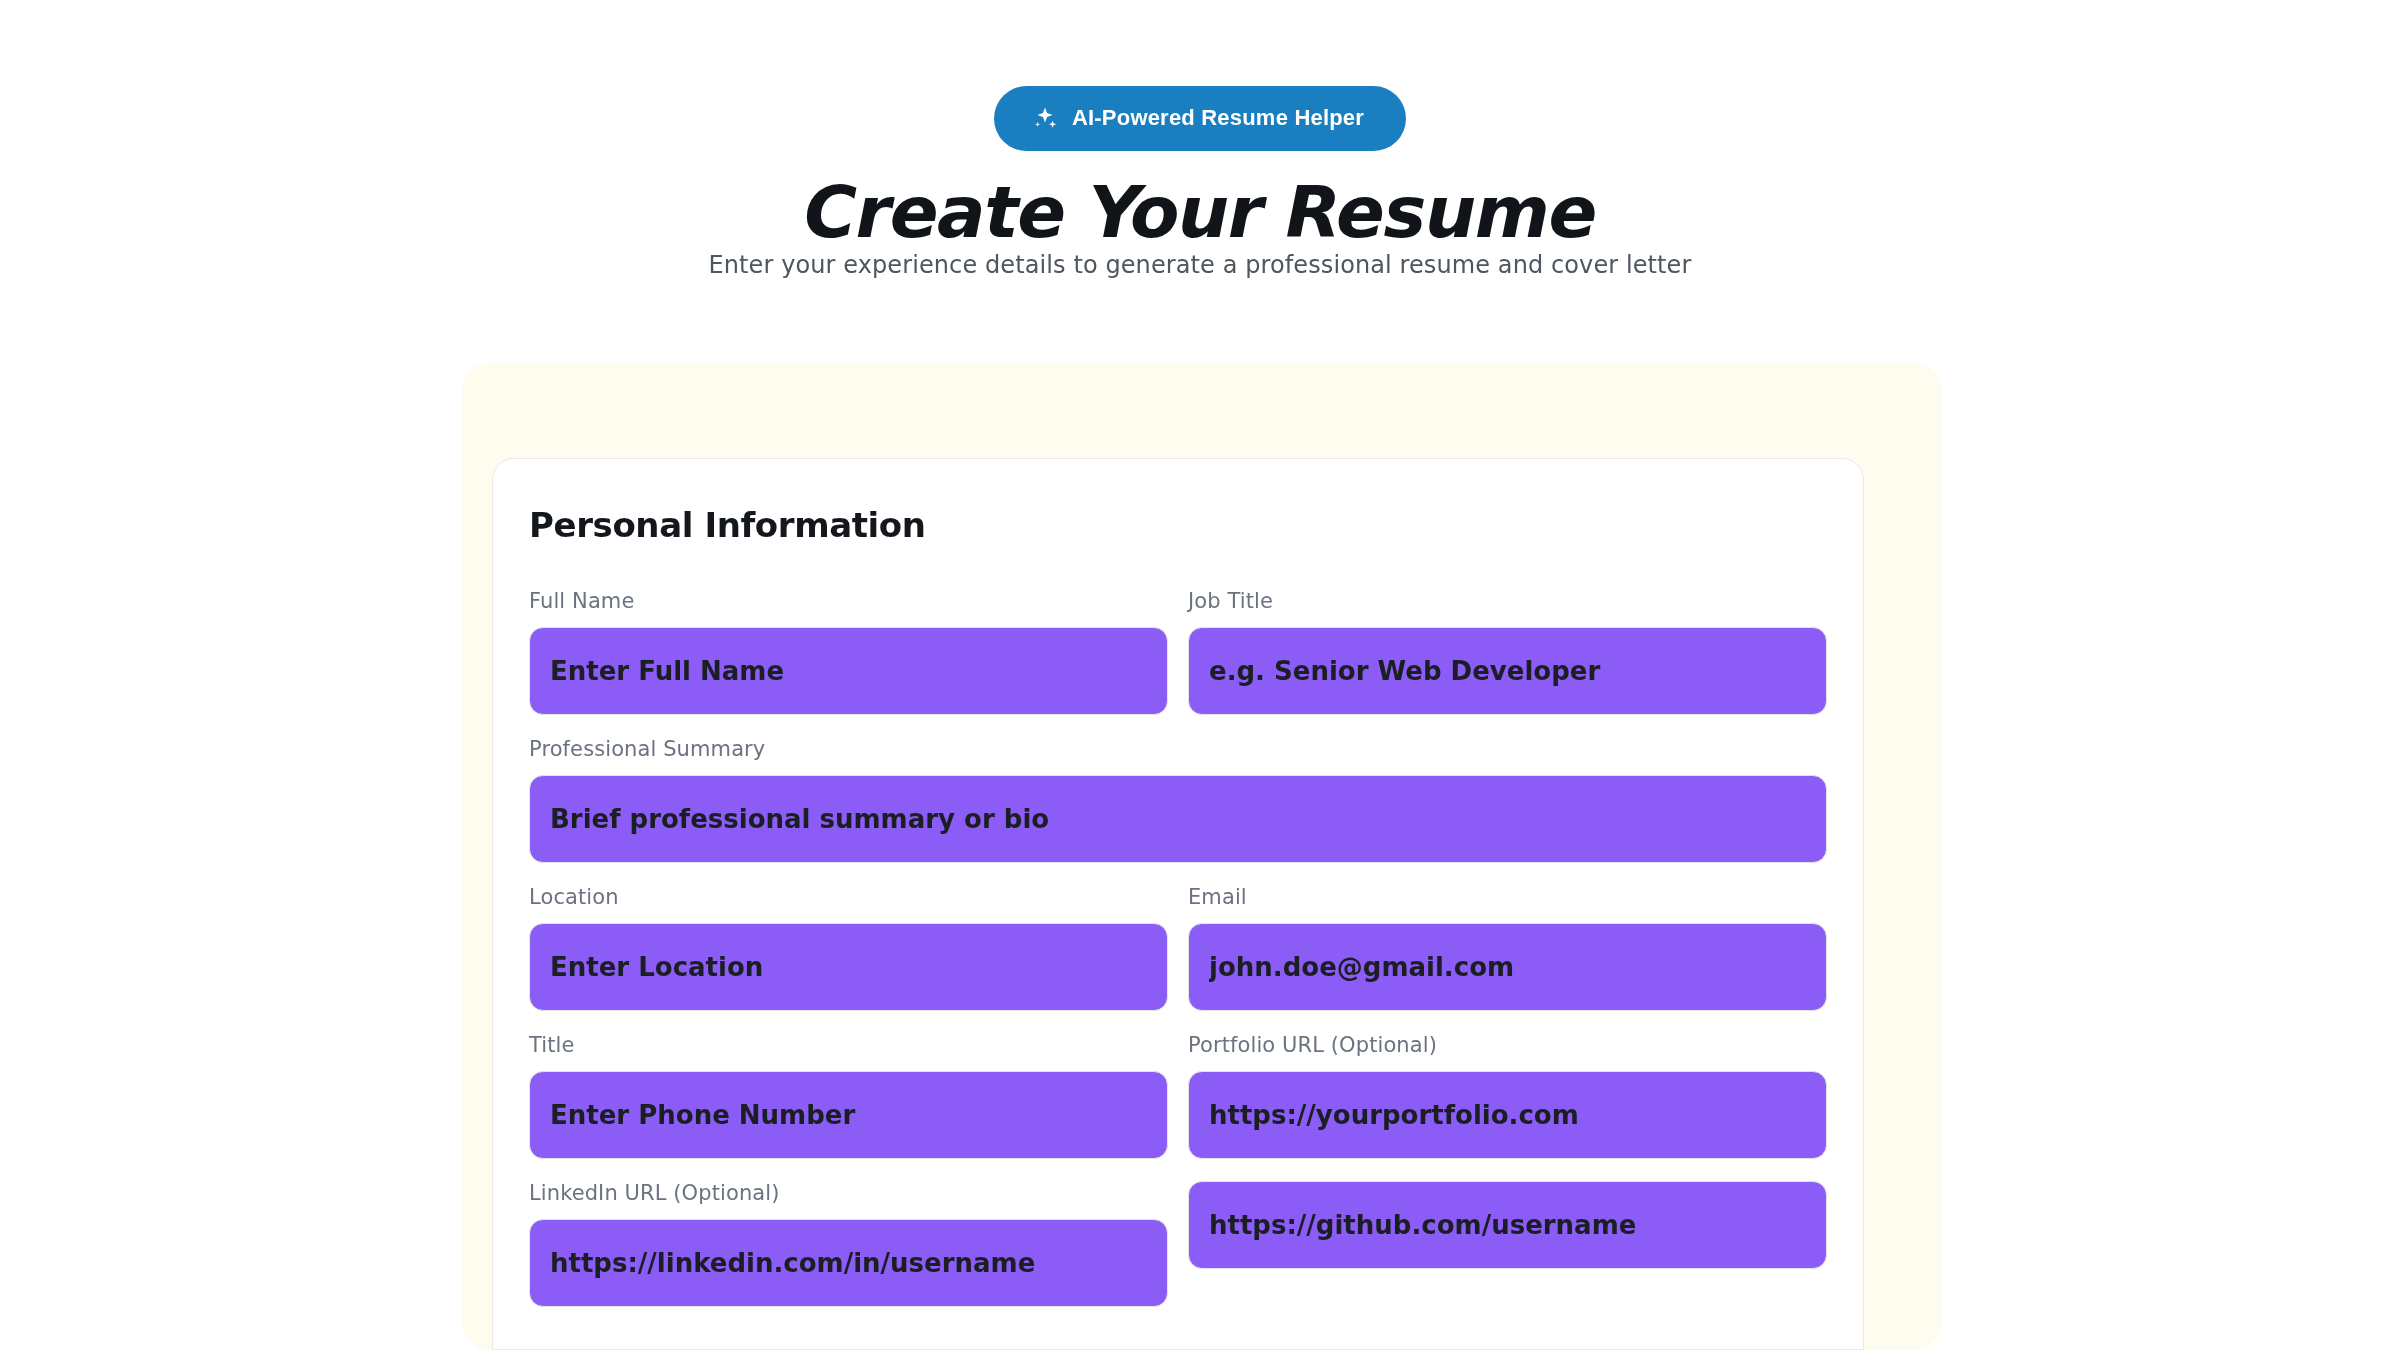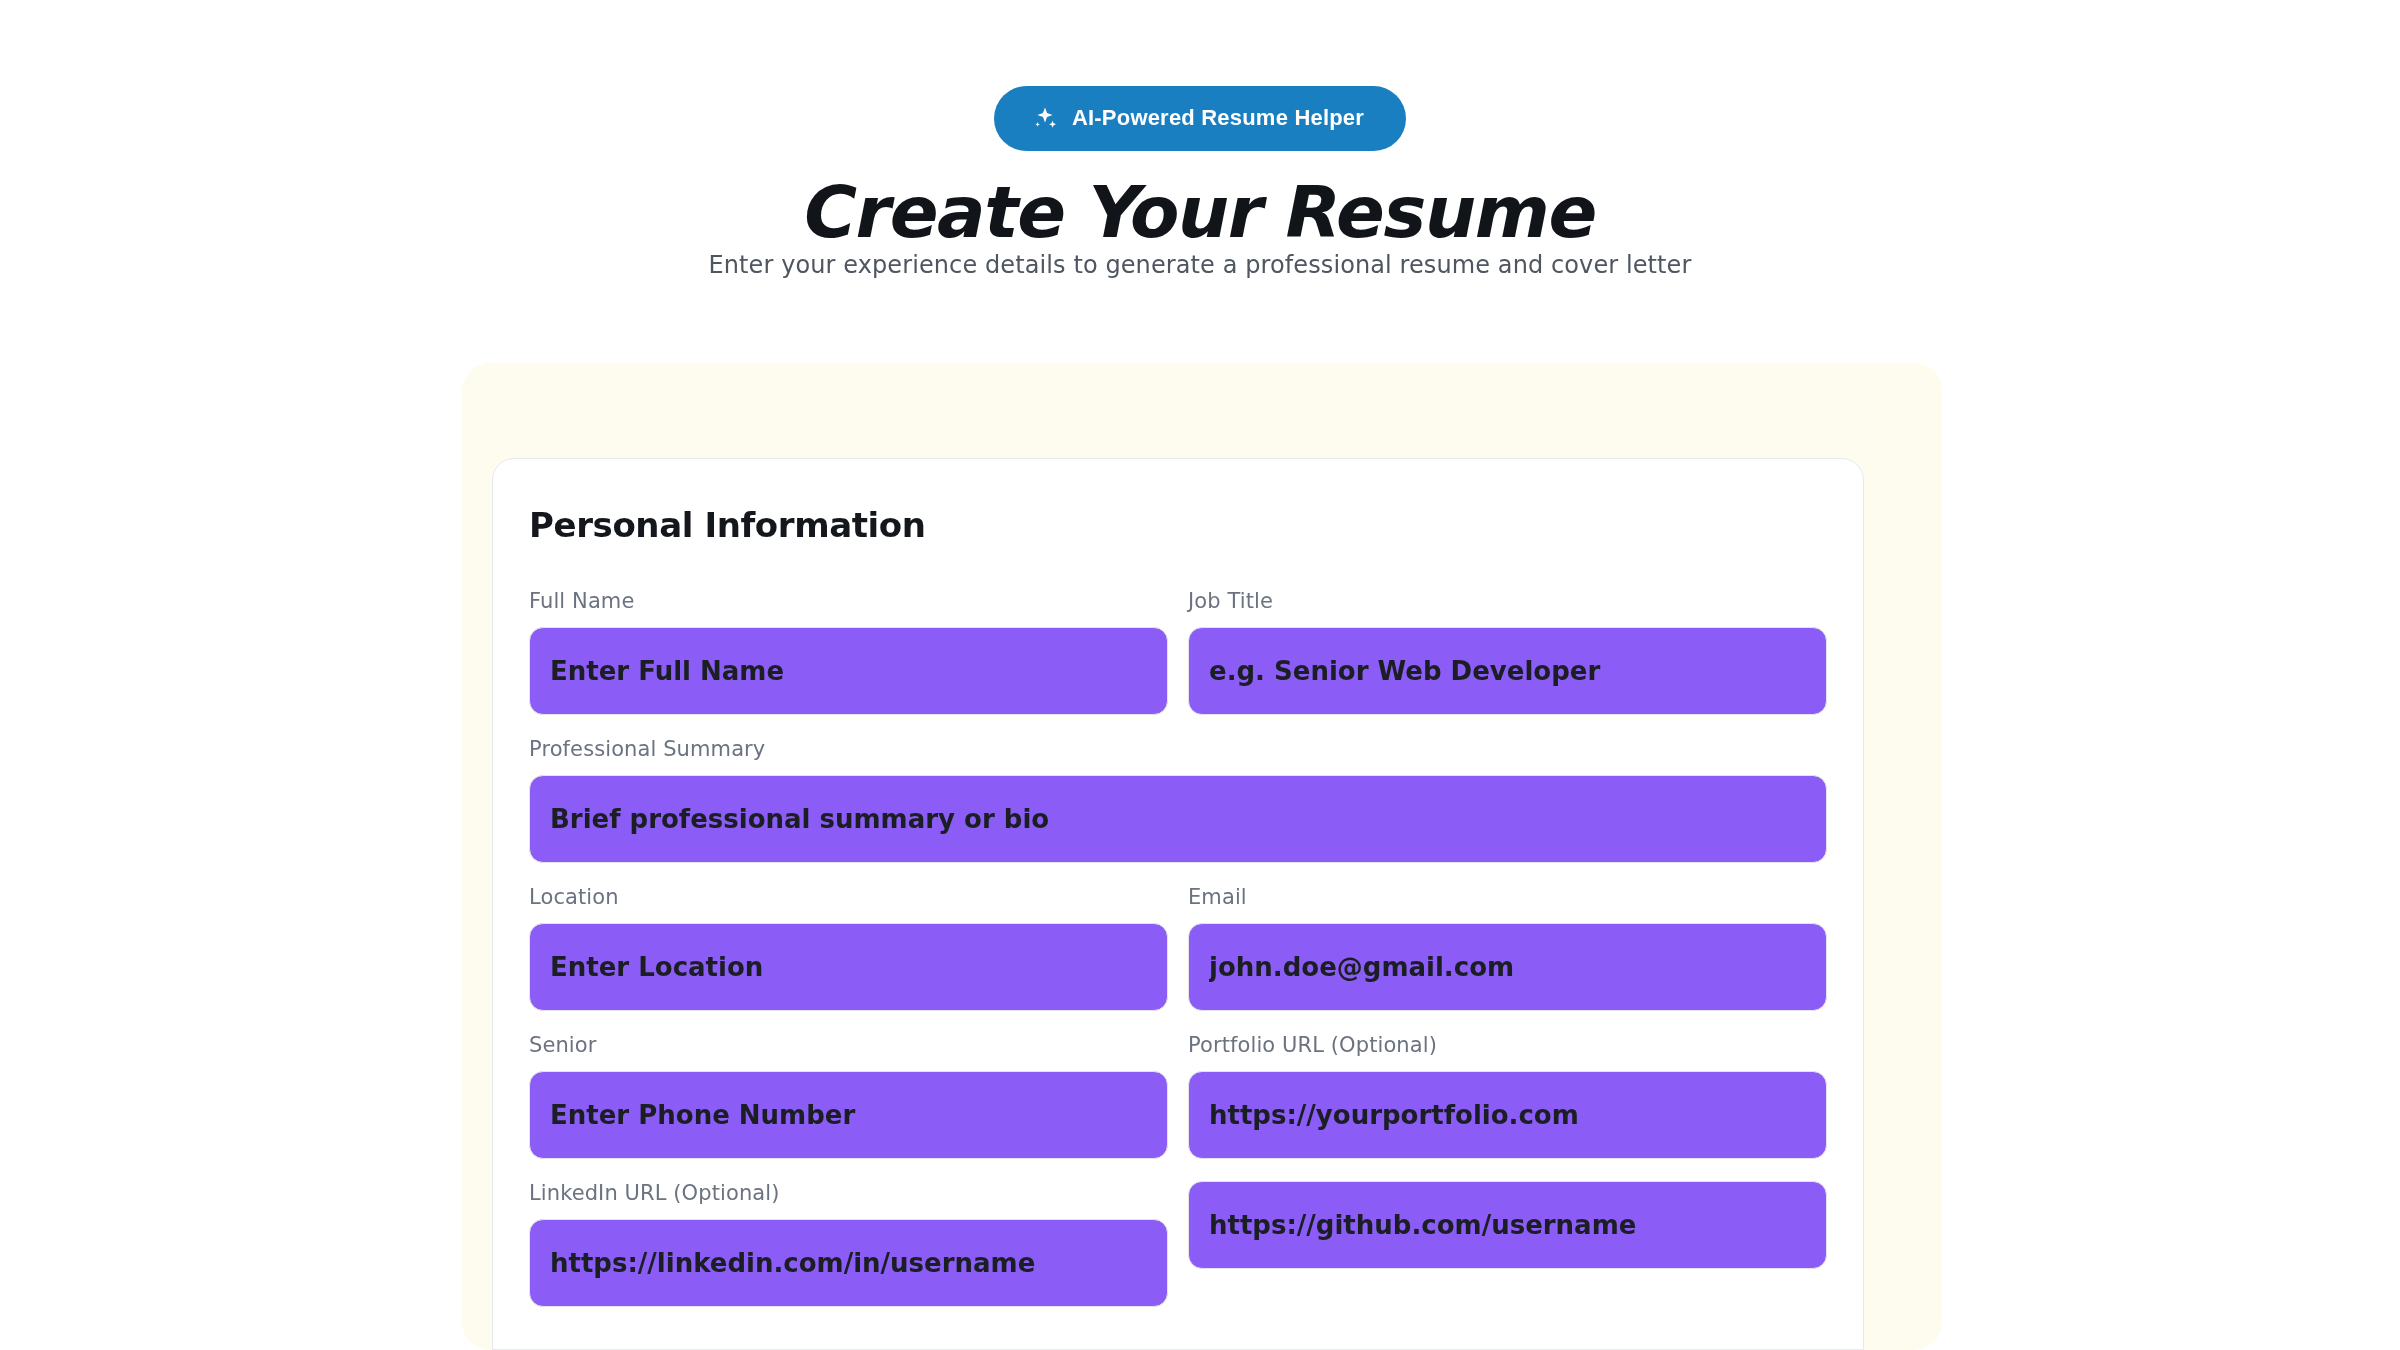--- a/index.html
+++ b/index.html
@@ -181,21 +181,21 @@
         <label class="field-label">Location</label>
         <input class="field-input" type="text" placeholder="Enter Location" style="">
       </div>
 
       <div class="field">
         <label class="field-label">Email</label>
         <input class="field-input" type="text" placeholder="john.doe@gmail.com" style="">
       </div>
 
       <div class="field">
-        <label class="field-label">Senior</label>
+        <label class="field-label">Title</label>
         <input class="field-input" type="text" placeholder="Enter Phone Number" style="">
       </div>
 
       <div class="field">
         <label class="field-label">Portfolio URL (Optional)</label>
         <input class="field-input" type="text" placeholder="https://yourportfolio.com" style="">
       </div>
 
       <div class="field">
         <label class="field-label">LinkedIn URL (Optional)</label>

